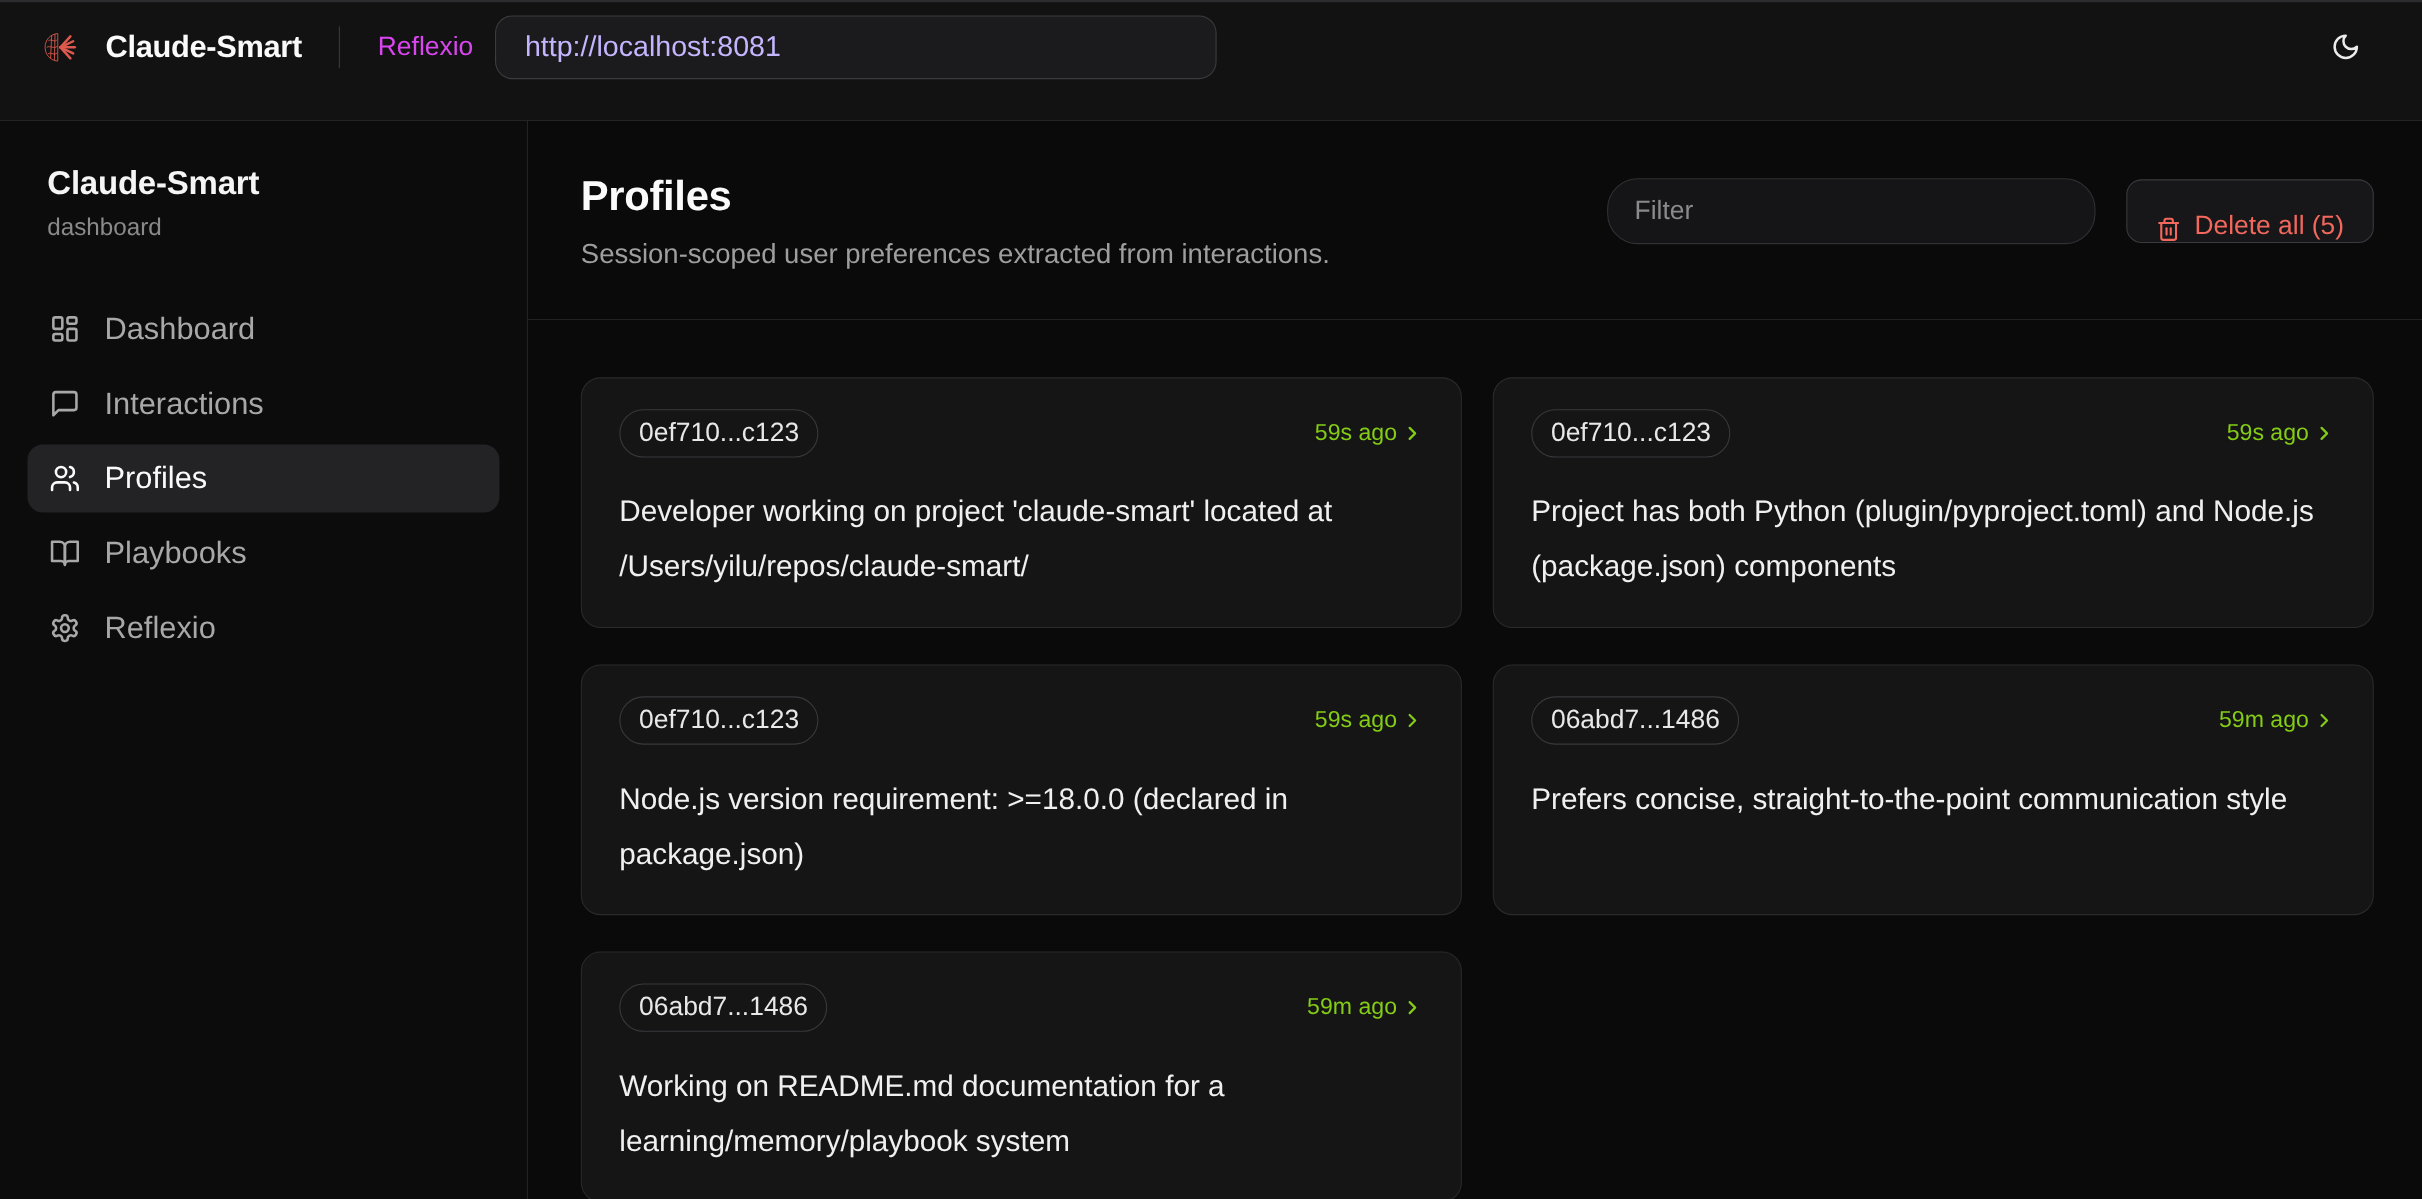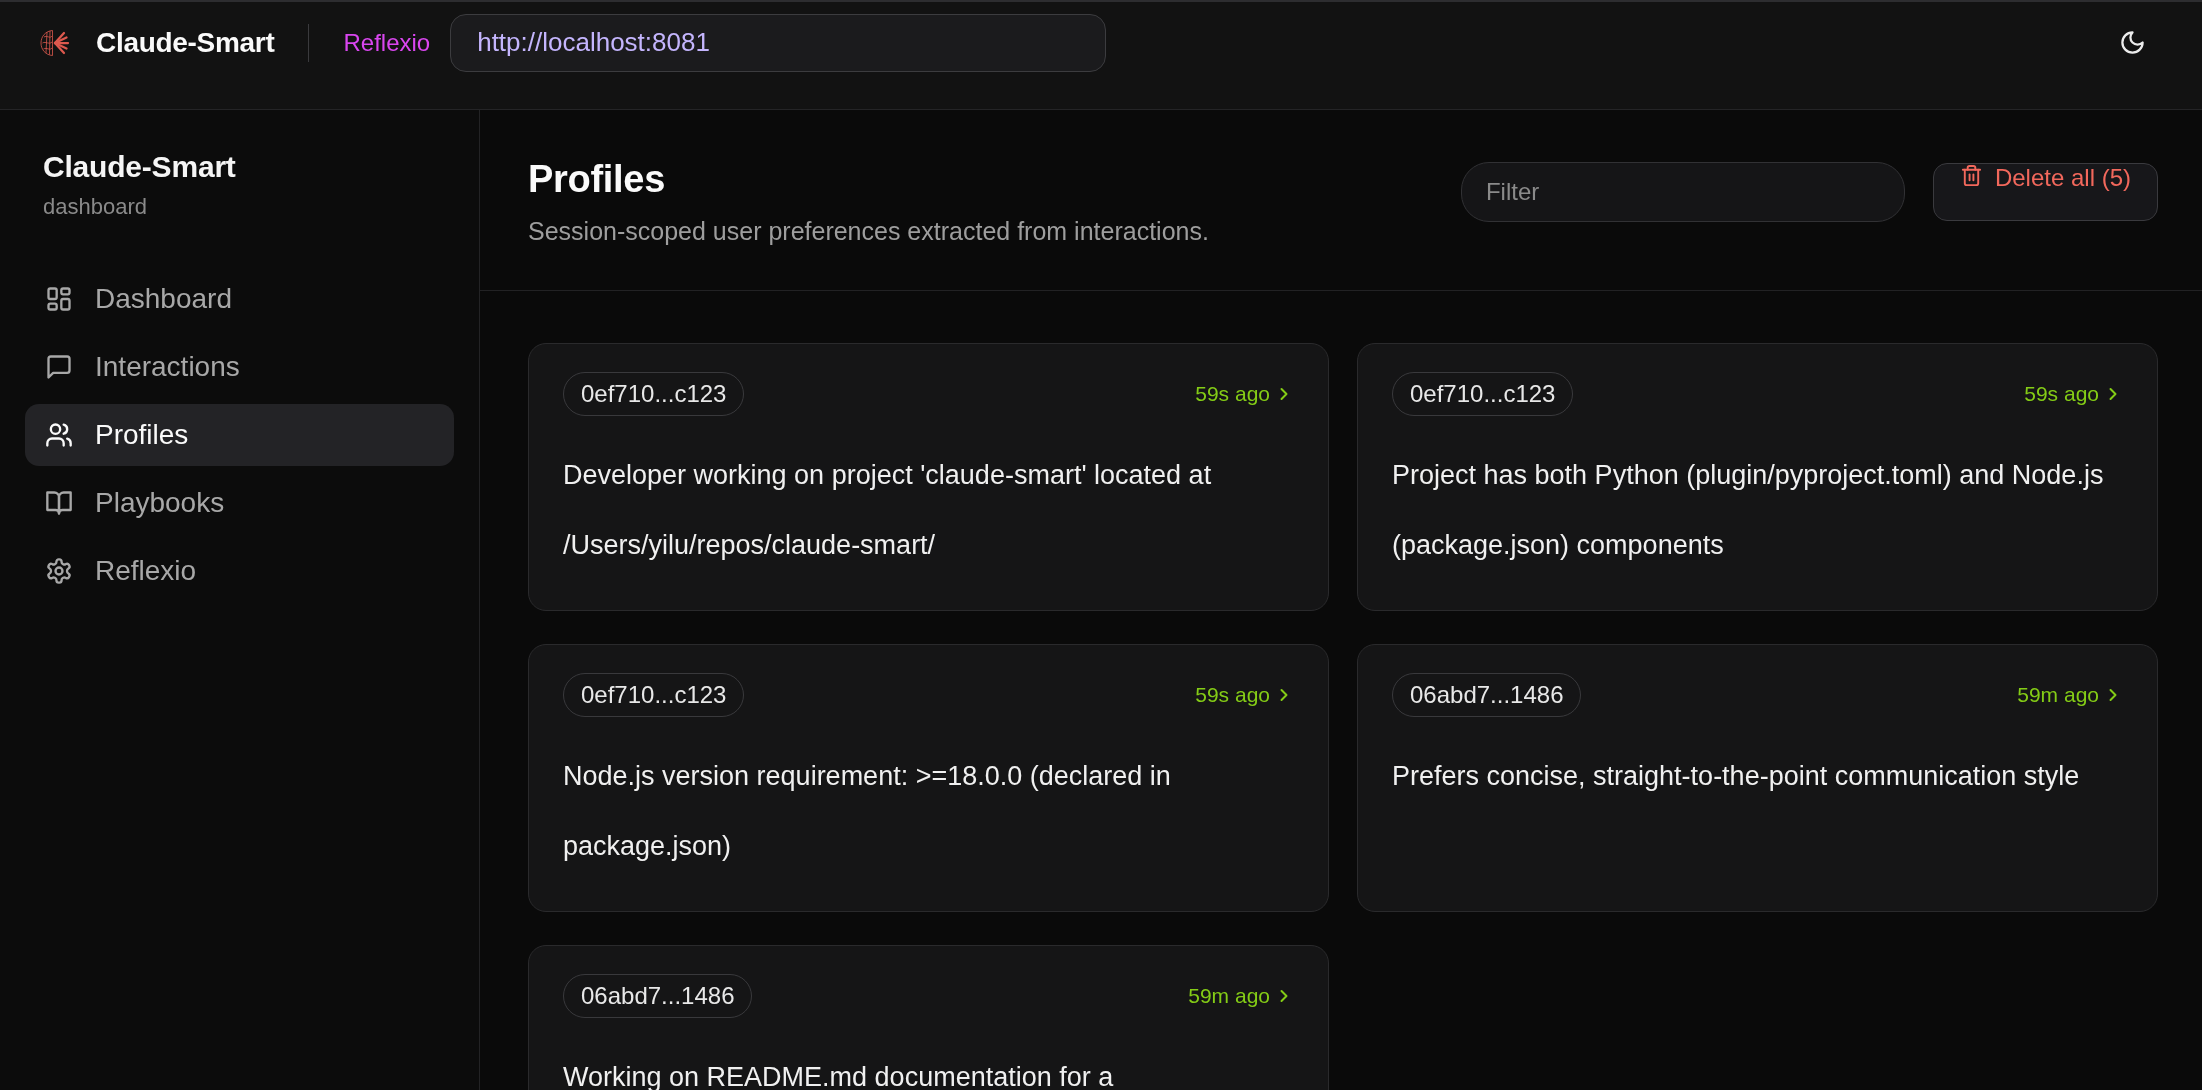--- a/index.html
+++ b/index.html
@@ -84,21 +84,21 @@
     outline: none;
   }
   .filter-input::placeholder { color: #8a8a8a; }
   .delete-btn {
     height: 58px; padding: 0 26px;
     background: #17171a;
     border: 1px solid #3a3a3e;
     border-radius: 14px;
     color: #f2685c; font-size: 24px;
     font-family: "Liberation Sans", "DejaVu Sans", sans-serif;
-    display: flex; align-items: flex-start; gap: 12px;
+    display: flex; align-items: flex-end; gap: 12px;
     cursor: pointer;
   }
   .main-divider {
     height: 1px; background: #222224;
     margin: 44px -44px 0 -48px;
   }
   .cards {
     margin-top: 52px;
     display: grid;
     grid-template-columns: 1fr 1fr;
@@ -114,21 +114,21 @@
   }
   .card-head { display: flex; justify-content: space-between; align-items: center; }
   .badge {
     font-size: 24px; color: #e8e8e8;
     border: 1px solid #39393c;
     border-radius: 999px;
     padding: 7px 17px;
   }
   .card-meta { display: flex; align-items: center; gap: 4px; color: #84cc16; }
   .card-time { font-size: 21px; }
-  .card-body { margin-top: 24px; font-size: 27px; line-height: 70px; color: #f0f0f0; max-width: 740px; }
+  .card-body { margin-top: 24px; font-size: 27px; line-height: 50px; color: #f0f0f0; max-width: 740px; }
 </style>
 </head>
 <body>
 
 <header class="topbar">
   <div class="brand">
     <svg width="32" height="32" viewBox="0 0 64 64">
       <g fill="none" stroke="#dd594e" stroke-width="1.6">
         <path d="M29 7 C15 8 6 19 6 32 C6 45 15 56 29 57 L29 7 Z"></path>
         <path d="M12 20 C18 16 24 24 28 18"></path>

